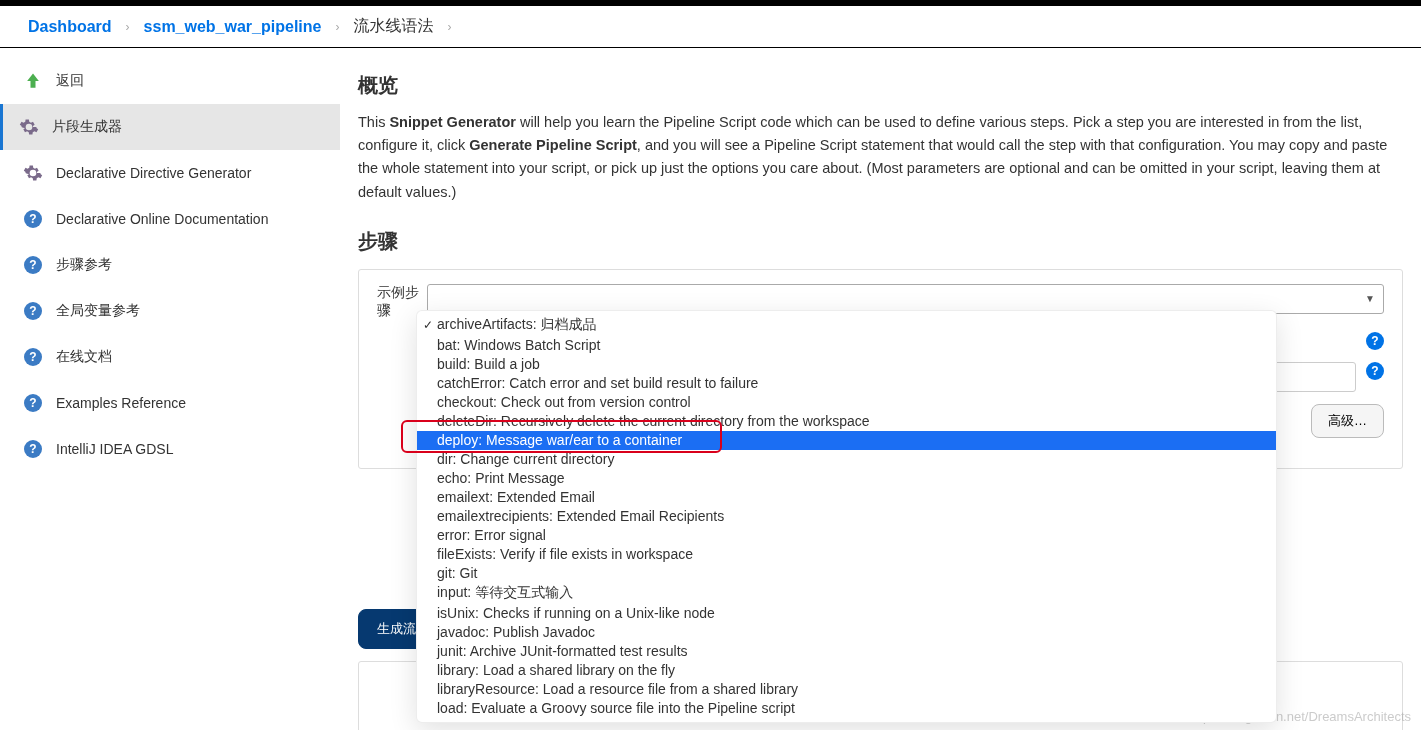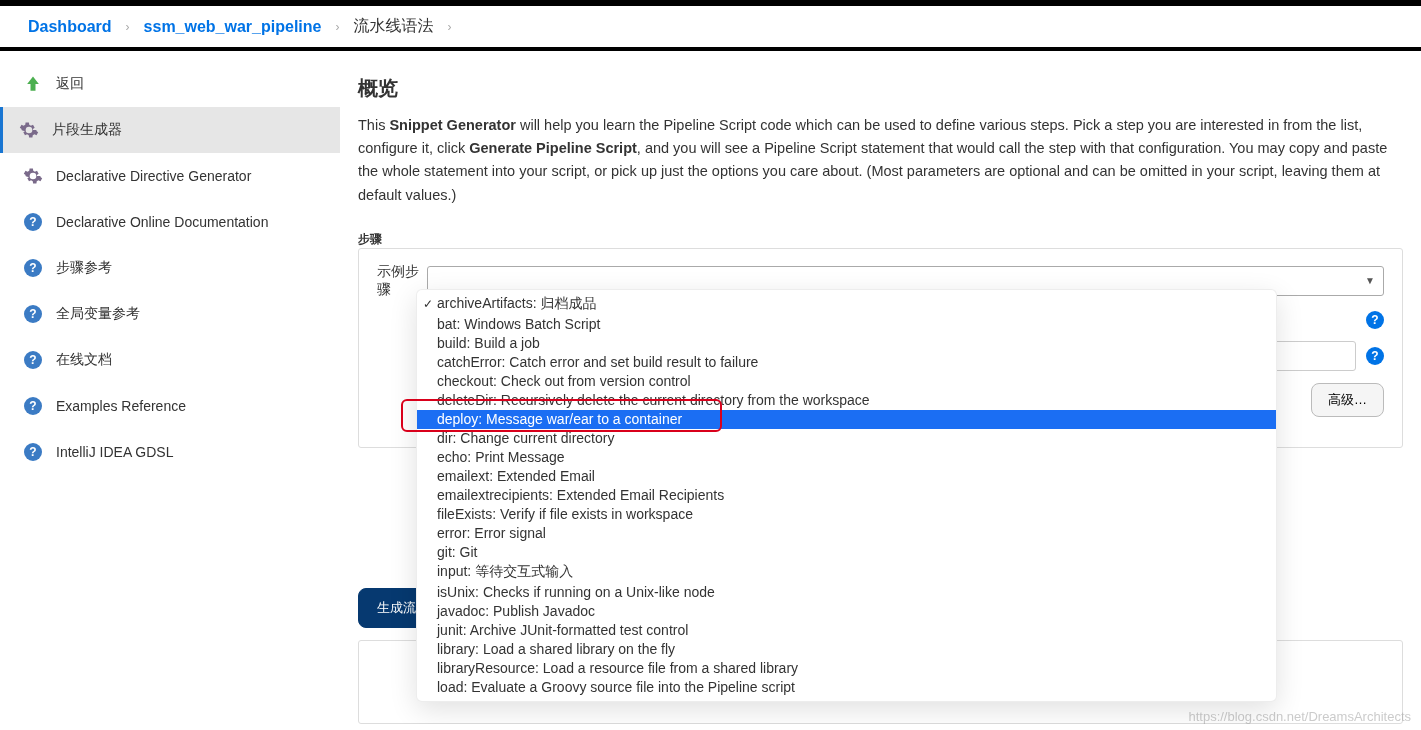--- a/index.html
+++ b/index.html
@@ -1,33 +1,33 @@
 <!DOCTYPE html>
 <html><head>
   <meta charset="utf-8">
   <style>
     * { margin: 0; padding: 0; box-sizing: border-box; }
     body { font-family: -apple-system, BlinkMacSystemFont, "Segoe UI", Arial, sans-serif; font-size: 14px; color: #333; }
     .top-bar { height: 6px; background: #000; }
-    .breadcrumb { display: flex; align-items: center; padding: 10px 28px; gap: 8px; border-bottom: 4px solid #000000; }
+    .breadcrumb { display: flex; align-items: center; padding: 10px 28px; gap: 8px; border-bottom: 1px solid #000000; }
     .breadcrumb a { color: #0073e6; text-decoration: none; font-weight: 600; font-size: 16px; }
     .breadcrumb .sep { color: #aaa; font-size: 12px; padding: 0 6px; }
     .breadcrumb .current { color: #333; font-size: 16px; }
     .layout { display: flex; }
     .sidebar { width: 340px; padding: 10px 0; }
     .sidebar-item { display: flex; align-items: center; gap: 12px; padding: 12px 22px; cursor: pointer; text-align: center; }
     .sidebar-item.active { background: #e6e6e6; border-left: 3px solid #1976d2; padding-left: 15px; }
     .sidebar-item .icon { width: 22px; height: 22px; display: flex; align-items: center; justify-content: center; }
     .main { flex: 1; padding: 24px 18px 0 18px; position: relative; }
     h1 { font-size: 20px; font-weight: 700; margin-bottom: 12px; }
     .intro { font-size: 14.5px; line-height: 1.6; color: #333; margin-bottom: 24px; }
     .intro b { font-weight: 700; }
-    h2 { font-size: 12px; font-weight: 700; }
+    h2 { font-size: 20px; font-weight: 700; margin-bottom: 14px; }
     .form-area { border: 1px solid #ddd; border-radius: 3px; padding: 14px 18px 18px 18px; position: relative; }
-    .field-row { display: flex; align-items: center; margin-bottom: 12px; }
+    .field-row { display: flex; margin-bottom: 12px; }
     .field-label { width: 50px; font-size: 14px; color: #333; }
     .select-box { flex: 1; height: 30px; border: 1px solid #aaa; border-radius: 3px; background: #fff; padding: 0 8px; display: flex; align-items: center; justify-content: space-between; }
     .select-arrow { font-size: 10px; color: #555; }
     .help-icon { width: 18px; height: 18px; border-radius: 50%; background: #0073e6; color: #fff; font-size: 12px; font-weight: 700; display: flex; align-items: center; justify-content: center; margin-left: 10px; }
     .text-input { flex: 1; height: 30px; border: 1px solid #ccc; border-radius: 3px; padding: 0 8px; }
     .btn { padding: 7px 16px; border: 1px solid #bbb; border-radius: 8px; background: #f5f5f5; cursor: pointer; font-size: 13px; }
     .btn-primary { background: #063970; color: #fff; border-color: #063970; margin-top: 140px; padding: 10px 18px; }
     .advanced-btn { margin-left: 10px; }
     .output-box { border: 1px solid #ddd; border-radius: 3px; height: 84px; margin-top: 12px; }
 
@@ -172,27 +172,27 @@
           <div class="dropdown-item">bat: Windows Batch Script</div>
           <div class="dropdown-item">build: Build a job</div>
           <div class="dropdown-item">catchError: Catch error and set build result to failure</div>
           <div class="dropdown-item">checkout: Check out from version control</div>
           <div class="dropdown-item">deleteDir: Recursively delete the current directory from the workspace</div>
           <div class="dropdown-item selected">deploy: Message war/ear to a container</div>
           <div class="dropdown-item">dir: Change current directory</div>
           <div class="dropdown-item">echo: Print Message</div>
           <div class="dropdown-item">emailext: Extended Email</div>
           <div class="dropdown-item">emailextrecipients: Extended Email Recipients</div>
+          <div class="dropdown-item">error: Error signal</div>
           <div class="dropdown-item">fileExists: Verify if file exists in workspace</div>
-          <div class="dropdown-item">error: Error signal</div>
           <div class="dropdown-item">git: Git</div>
           <div class="dropdown-item">input: 等待交互式输入</div>
           <div class="dropdown-item">isUnix: Checks if running on a Unix-like node</div>
           <div class="dropdown-item">javadoc: Publish Javadoc</div>
-          <div class="dropdown-item">junit: Archive JUnit-formatted test control</div>
+          <div class="dropdown-item">junit: Archive JUnit-formatted test results</div>
           <div class="dropdown-item">library: Load a shared library on the fly</div>
           <div class="dropdown-item">libraryResource: Load a resource file from a shared library</div>
           <div class="dropdown-item">load: Evaluate a Groovy source file into the Pipeline script</div>
         </div>
     </div>
 
     <button class="btn btn-primary">生成流</button>
     <div class="output-box"></div>
   </div>
 </div>

